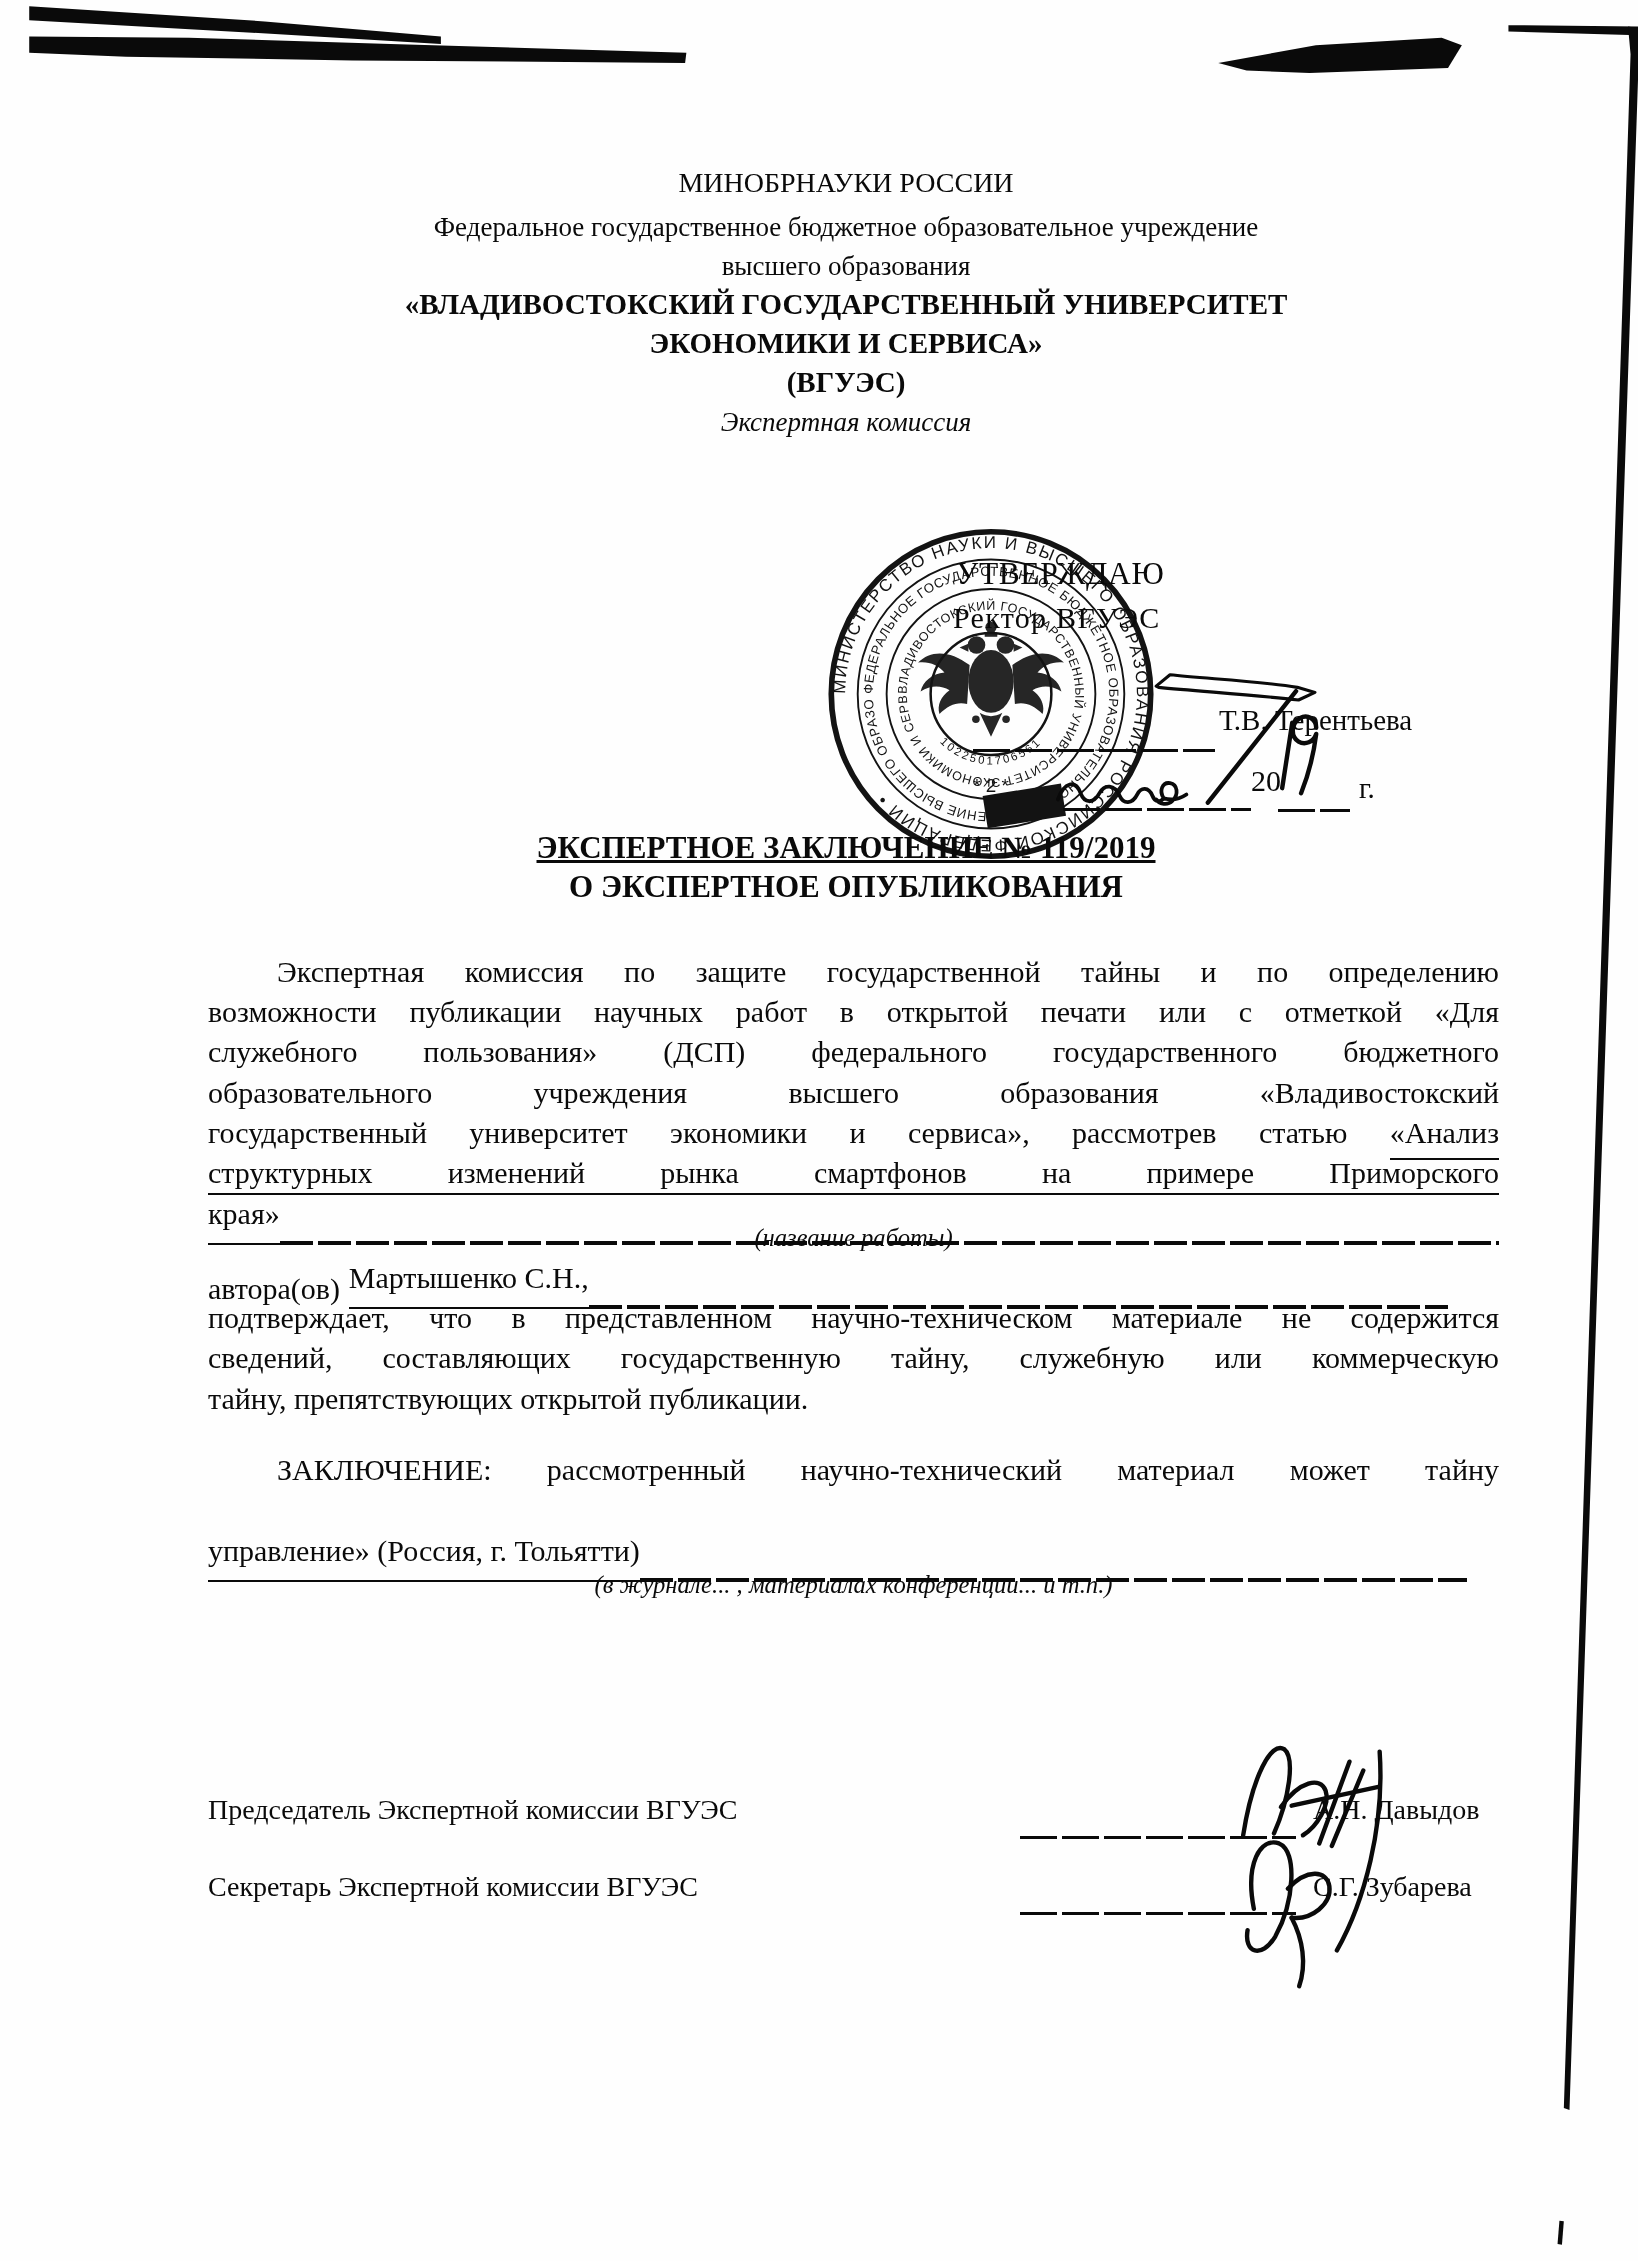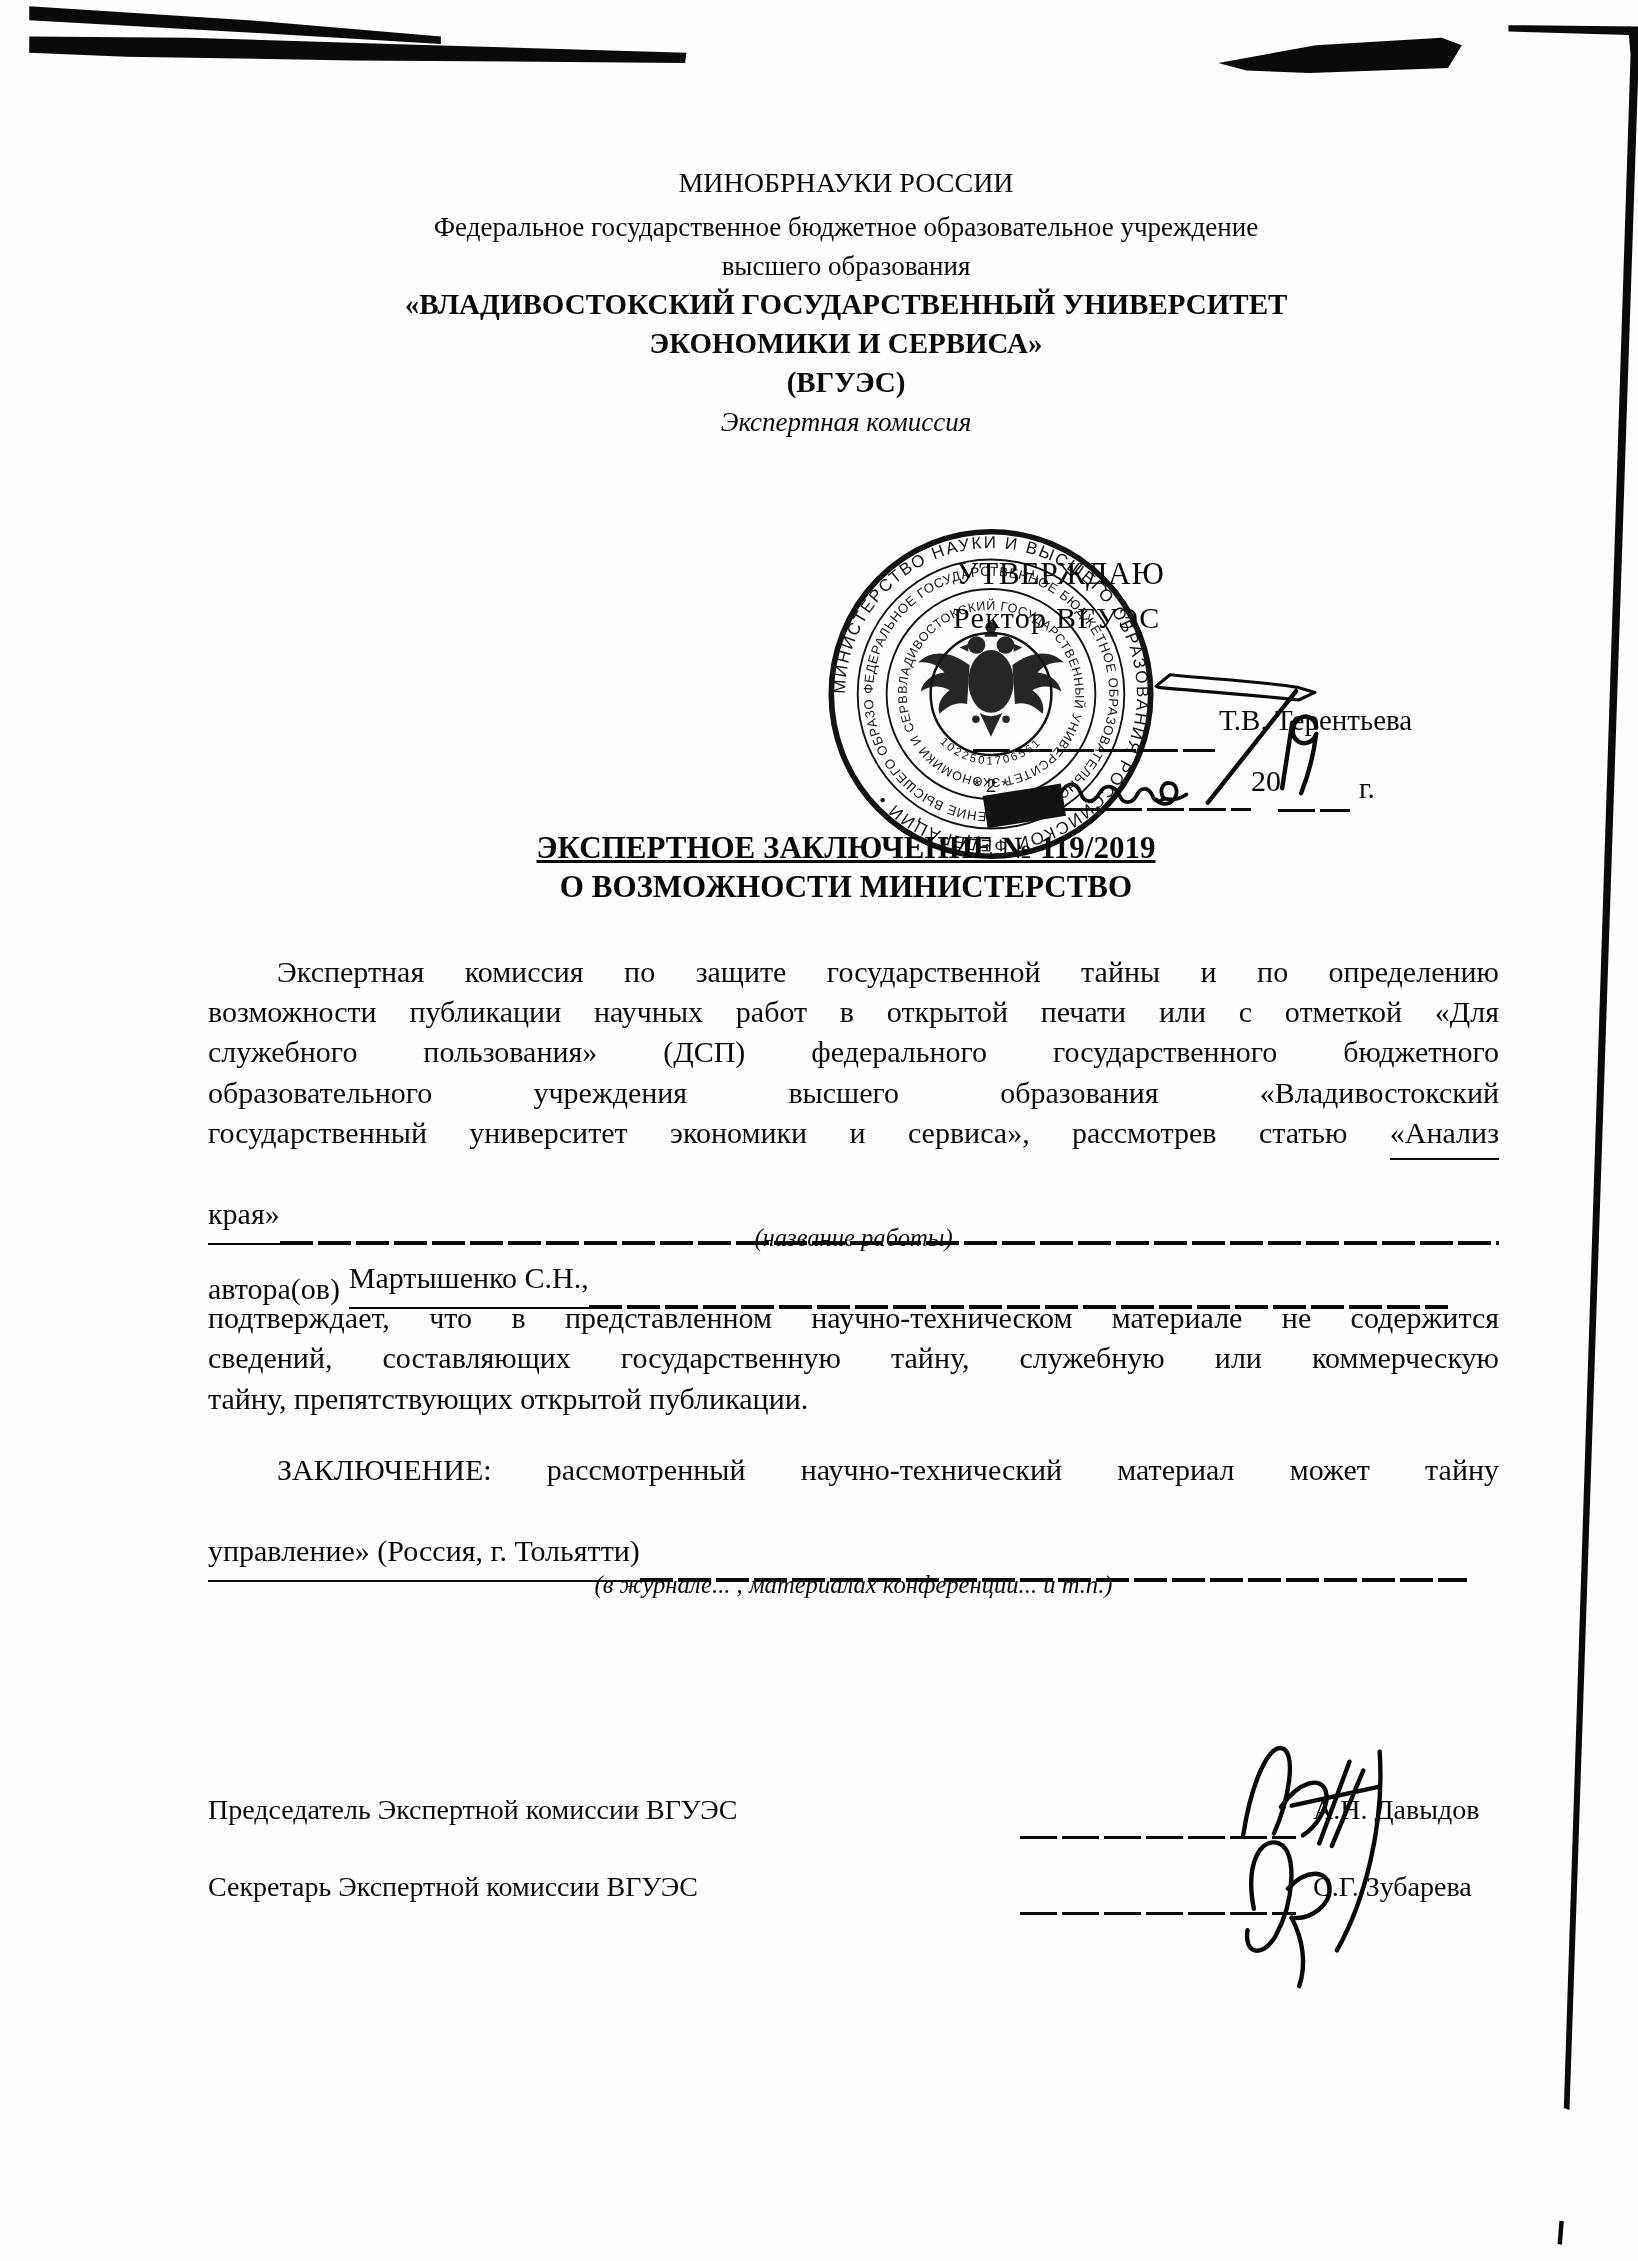--- a/index.html
+++ b/index.html
@@ -102,27 +102,28 @@
 
   <svg class="abs" style="left:976px;top:642px;" width="441" height="189" viewBox="0 0 700 300" fill="none" stroke="#0a0a0a" stroke-linecap="round" stroke-linejoin="round">
     <path stroke-width="5" d="M286,70 L308,52 C360,58 450,62 510,72 L538,80 L512,92 C440,84 350,78 290,72 Z"></path>
     <path stroke-width="7" d="M508,78 L368,255"></path>
     <path stroke-width="6" d="M130,250 C140,222 158,218 166,240 C172,256 186,258 196,240 C204,225 220,226 228,244 C234,258 248,258 256,242 C262,230 274,230 280,244 C284,254 292,256 298,248 C290,236 296,222 308,224 C320,226 322,242 312,252 C304,260 292,258 286,250 M298,248 C310,252 322,250 334,242"></path>
     <path stroke-width="7" d="M502,128 L486,232"></path>
     <path stroke-width="7" d="M540,136 C540,122 526,114 514,121 C500,129 499,150 512,158 C522,164 536,159 540,146 C536,178 528,210 516,240"></path>
   </svg>
 
   <div class="abs title" style="top:830px;text-decoration:underline;">ЭКСПЕРТНОЕ ЗАКЛЮЧЕНИЕ № 119/2019</div>
-  <div class="abs title" style="top:869px;">О ВОЗМОЖНОСТИ МИНИСТЕРСТВО</div>
+  <div class="abs title" style="top:869px;">О ЭКСПЕРТНОЕ ОПУБЛИКОВАНИЯ</div>
 
   <div class="abs bodyline just" style="top:992px;">возможности публикации научных работ в открытой печати или с отметкой «Для</div>
   <div class="abs bodyline just indent" style="top:952px;">Экспертная комиссия по защите государственной тайны и по определению</div>
   <div class="abs bodyline just" style="top:1073px;">образовательного учреждения высшего образования «Владивостокский</div>
   <div class="abs bodyline just" style="top:1032px;">служебного пользования» (ДСП) федерального государственного бюджетного</div>
   <div class="abs bodyline just" style="top:1113px;"><span>государственный университет экономики и сервиса», рассмотрев статью </span><span class="u">«Анализ</span></div>
+  <div class="abs bodyline just ufull" style="top:1153px;">структурных изменений рынка смартфонов на примере Приморского</div>
   <div class="abs bodyline fillrow" style="top:1194px;">
       <span class="u">края»</span>
       <span class="fill"></span>
     </div>
 
   <div class="abs caption" style="top:1224px;">(название работы)</div>
 
   <div class="abs bodyline fillrow" style="top:1258px;width:1240px;">
     <span>автора(ов)</span>
       <span style="width:8.8px;"></span>

